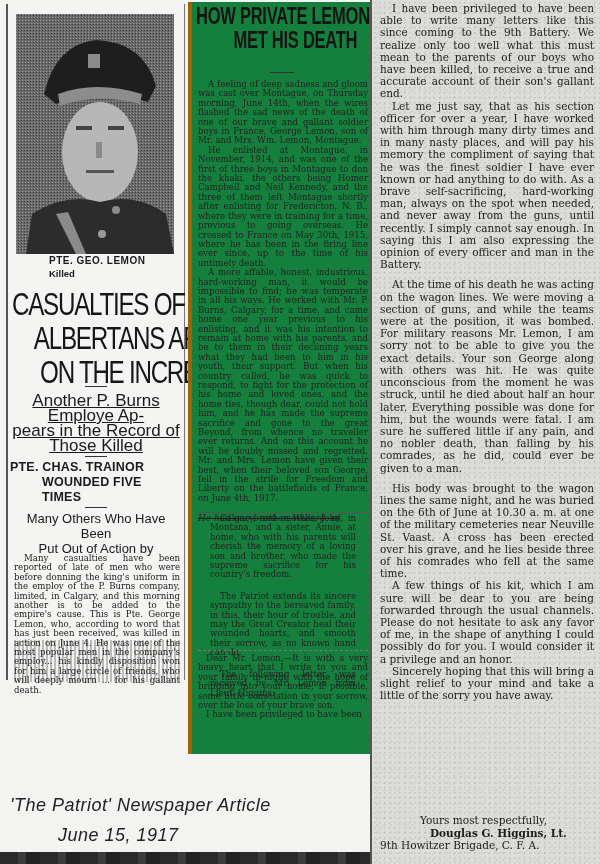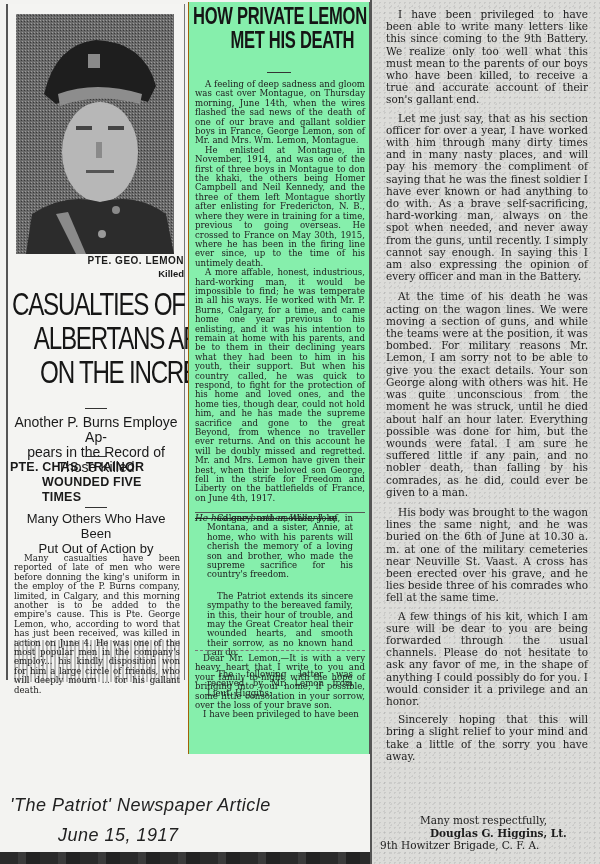--- a/index.html
+++ b/index.html
@@ -15,60 +15,61 @@
   .left-clip {
     position:absolute; left:6px; top:4px; width:176px; height:676px;
     background:#f4f4f2; border-left:2px solid #555; border-right:1px solid #777;
   }
   .photo-frame {
     position:absolute; left:8px; top:10px; width:158px; height:240px;
     background:#222; overflow:hidden;
   }
   .photo-frame svg { display:block; }
   .photo-caption {
-    position:absolute; left:0; top:250px; width:176px; text-align:right;
+    position:absolute; left:0; top:250px; width:176px; text-align:left;
     font-family:"Liberation Sans", sans-serif; font-weight:bold; font-size:10px; letter-spacing:0.5px;
     line-height:13px;
+    padding-left:41px;
   }
   .photo-caption .sub { font-weight:bold; font-size:9.5px; letter-spacing:0; }
 
   .headline {
     position:absolute; left:4px; top:284px; width:172px;
     font-family:"Liberation Sans", sans-serif; font-weight:normal;
     font-size:31px; line-height:34px; letter-spacing:-1.6px; transform:scaleX(0.78); transform-origin:left top;
     width:220px; color:#161616;
   }
   .headline div { white-space:nowrap; }
   .headline .l2 { padding-left:28px; }
   .headline .l3 { padding-left:36px; }
   .rule { height:1px; background:#333; width:22px; margin:0 auto; }
   .deck {
     position:absolute; left:2px; width:172px; text-align:center;
     font-family:"Liberation Sans", sans-serif; color:#1a1a1a;
   }
-  .deck1 { top:400px; font-size:14px; line-height:15px; }
+  .deck1 { top:378px; font-size:17px; line-height:15px;text-decoration:underline; }
   .deck2 { top:452px; font-size:12.5px; line-height:15px; font-weight:bold; text-align:left; letter-spacing:0.2px; }
   .deck2 .indent { padding-left:32px; }
   .deck3 { top:503px; font-size:13px; line-height:15px; }
   .deck .rule { margin:4px auto 4px; }
   .body-text {
     font-family:"DejaVu Serif", serif; font-size:8.6px; line-height:9.4px; text-align:justify;
     color:#222;
   }
   .left-body { position:absolute; left:6px; top:550px; width:166px; text-indent:10px; }
   .smudge {
     position:absolute; left:6px; top:636px; width:168px; height:42px;
     background:repeating-linear-gradient(90deg, rgba(40,40,40,0.28) 0 2px, rgba(0,0,0,0) 2px 4px);
     pointer-events:none;
   }
 
   
   .mid-clip {
     position:absolute; left:188px; top:2px; width:180px; height:752px;
-    background:#86efac; border-left:1px solid #a16207; border-right:2px solid #555;
+    background:#15803d; border-left:4px solid #a16207; border-right:2px solid #555;
   }
   .mid-headline {
     position:absolute; left:4px; top:2px; width:240px;
     font-family:"Liberation Sans", sans-serif; font-weight:bold; font-size:23px; line-height:24px;
     transform:scaleX(0.72); transform-origin:left top; letter-spacing:-0.4px; white-space:nowrap; color:#151515;
   }
   .mid-headline .l2 { padding-left:52px; }
   .mid-rule { position:absolute; left:78px; top:70px; width:24px; height:1px; background:#333; }
   .mid-body { position:absolute; left:6px; top:78px; width:170px; }
   .mid-body p { margin:0; text-indent:10px; }
@@ -87,21 +88,21 @@
   .right-clip {
     position:absolute; left:370px; top:0px; width:228px; height:864px;
     background:#dcdcd9; border-left:2px solid #555;
     background-image:
       radial-gradient(rgba(120,120,120,0.18) 1px, transparent 1px),
       radial-gradient(rgba(90,90,90,0.12) 1px, transparent 1px);
     background-size:5px 5px, 7px 7px;
     background-position:0 0, 2px 3px;
   }
   .right-body { position:absolute; left:8px; top:2px; width:214px; font-size:10.5px; line-height:12.2px; color:#1c1c1c; }
-  .right-body p { margin:6px; text-indent:12px; text-align:justify; }
+  .right-body p { margin:0; text-indent:12px; text-align:justify; }
   .right-body p.gap { margin-top:8px; }
   .sign { position:absolute; left:8px; top:814px; width:214px; font-size:10.5px; line-height:12.5px; color:#1c1c1c; }
   .sign .r1 { padding-left:40px; }
   .sign .r2 { padding-left:50px; font-weight:bold; }
   .sign .r3 { padding-left:0; }
 
   
   .handwritten {
     position:absolute; left:10px; top:790px; width:340px;
     font-family:Liberation Sans, sans-serif; font-style:oblique; font-weight:normal;
@@ -207,21 +208,21 @@
   <div class="right-clip">
     <div class="right-body">
       <p>I have been privileged to have been able to write many letters like this since coming to the 9th Battery. We realize only too well what this must mean to the parents of our boys who have been killed, to receive a true and accurate account of their son's gallant end.</p>
       <p>Let me just say, that as his section officer for over a year, I have worked with him through many dirty times and in many nasty places, and will pay his memory the compliment of saying that he was the finest soldier I have ever known or had anything to do with. As a brave self-sacrificing, hard-working man, always on the spot when needed, and never away from the guns, until recently. I simply cannot say enough. In saying this I am also expressing the opinion of every officer and man in the Battery.</p>
       <p class="gap">At the time of his death he was acting on the wagon lines. We were moving a section of guns, and while the teams were at the position, it was bombed. For military reasons Mr. Lemon, I am sorry not to be able to give you the exact details. Your son George along with others was hit. He was quite unconscious from the moment he was struck, until he died about half an hour later. Everything possible was done for him, but the wounds were fatal. I am sure he suffered little if any pain, and no nobler death, than falling by his comrades, as he did, could ever be given to a man.</p>
       <p class="gap">His body was brought to the wagon lines the same night, and he was buried on the 6th of June at 10.30 a. m. at one of the military cemeteries near Neuville St. Vaast. A cross has been erected over his grave, and he lies beside three of his comrades who fell at the same time.</p>
       <p>A few things of his kit, which I am sure will be dear to you are being forwarded through the usual channels. Please do not hesitate to ask any favor of me, in the shape of anything I could possibly do for you. I would consider it a privilege and an honor.</p>
       <p>Sincerely hoping that this will bring a slight relief to your mind and take a little of the sorry you have away.</p>
     </div>
     <div class="sign">
-      <div class="r1">Many most respectfully,</div>
+      <div class="r1">Yours most respectfully,</div>
       <div class="r2">Douglas G. Higgins, Lt.</div>
       <div class="r3">9th Howitzer Brigade, C. F. A.</div>
     </div>
   </div>
 
   <div class="handwritten">
     <div>'The Patriot' Newspaper Article</div>
     <div class="d">June 15, 1917</div>
   </div>
 

